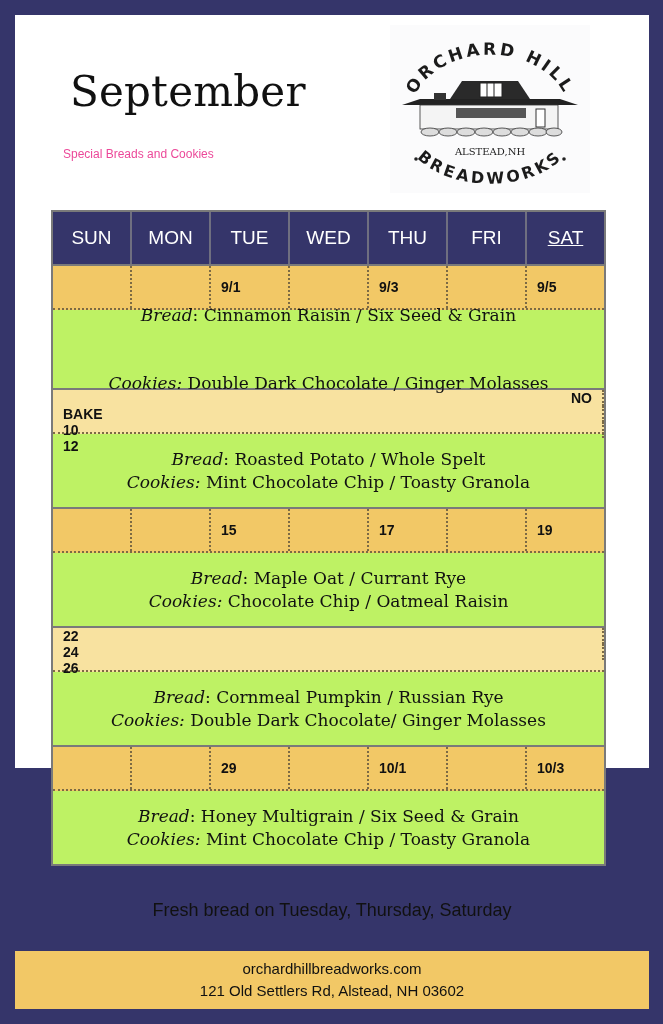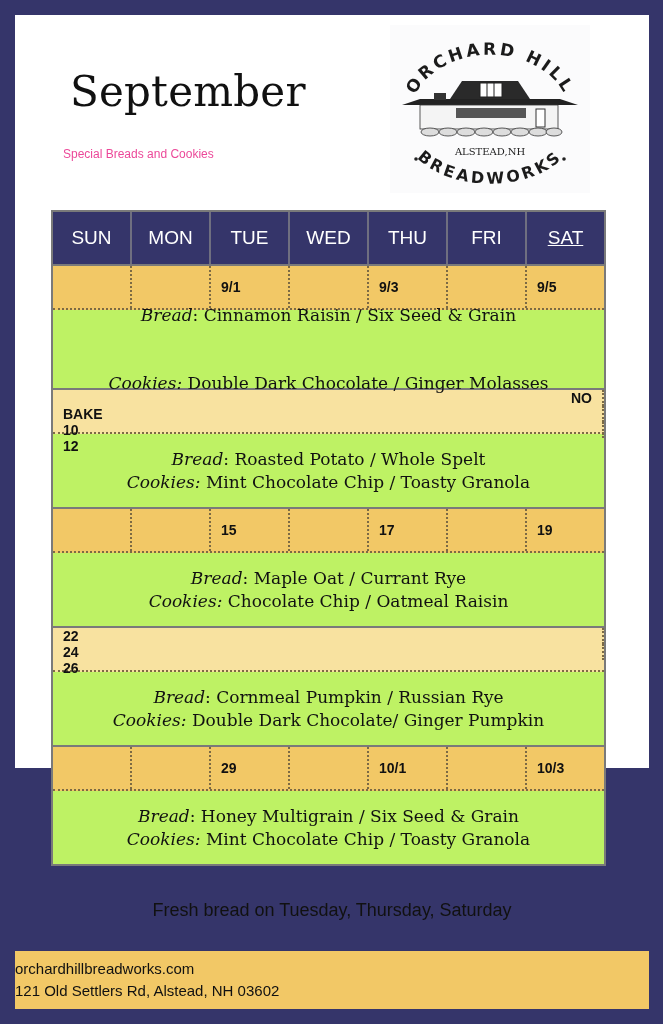--- a/index.html
+++ b/index.html
@@ -65,21 +65,21 @@
   .textrow.tall { height: 78px; gap: 45px; }
   .textrow em { font-style: italic; }
 
   .fresh {
     position: absolute; left: 0; width: 634px; top: 885px;
     text-align: center; font-size: 18px; color: #111;
   }
   .footer {
     position: absolute; left: 15px; top: 951px; width: 634px; height: 58px;
     background: #f2c866;
-    display: flex; flex-direction: column; justify-content: center;
+    display: flex; flex-direction: column; align-items: center; justify-content: center;
     font-size: 15px; color: #111; line-height: 22px;
   }
 </style>
 </head>
 <body>
 
 <div class="page">
   <div class="title">September</div>
   <div class="subtitle">Special Breads and Cookies</div>
 
@@ -178,21 +178,21 @@
       <div class="c"></div>
       <div class="c"></div>
       <div class="c">22</div>
       <div class="c"></div>
       <div class="c">24</div>
       <div class="c"></div>
       <div class="c">26</div>
     </div>
     <div class="textrow">
       <div><em>Bread</em><span>: Cornmeal Pumpkin / Russian Rye</span></div>
-      <div><em>Cookies:</em><span> Double Dark Chocolate/ Ginger Pumpkin</span></div>
+      <div><em>Cookies:</em><span> Double Dark Chocolate/ Ginger Molasses</span></div>
     </div>
 
     <div class="daterow dark">
       <div class="c"></div>
       <div class="c"></div>
       <div class="c">29</div>
       <div class="c"></div>
       <div class="c">10/1</div>
       <div class="c"></div>
       <div class="c">10/3</div>

